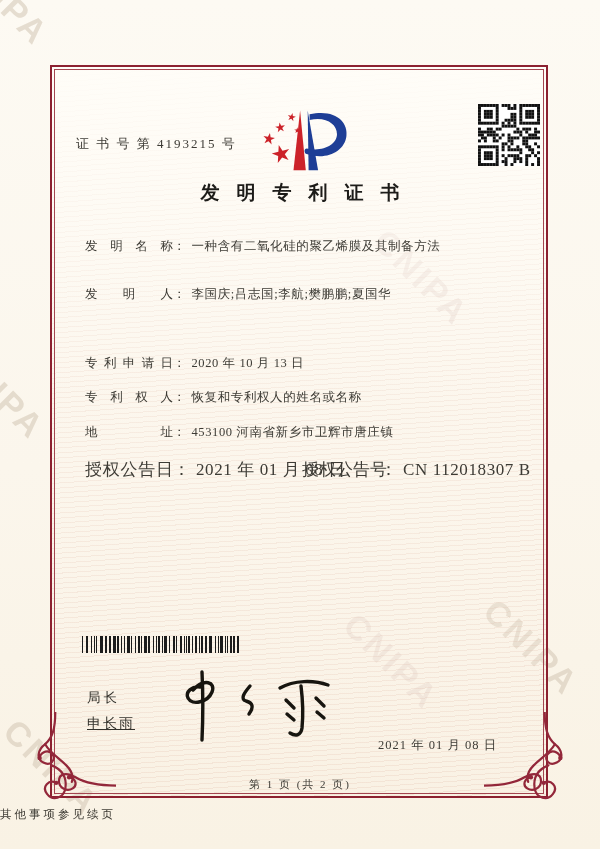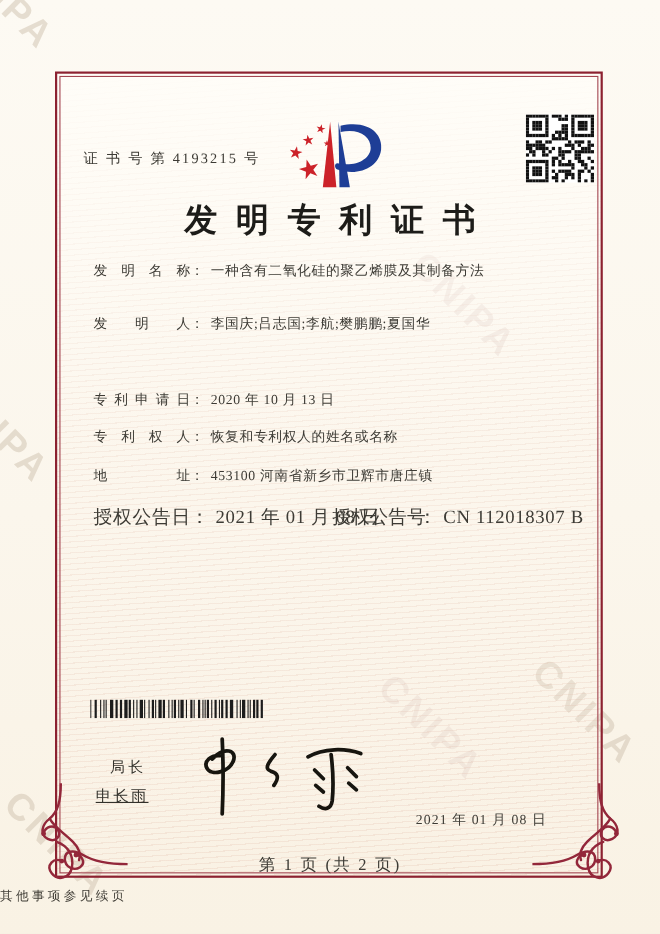--- a/index.html
+++ b/index.html
@@ -29,38 +29,38 @@
     transform:rotate(45deg);font-size:34px;white-space:nowrap;pointer-events:none;
   }
   .wm.pink{color:#dcc8c0;}
   .cert-no{
     position:absolute;left:76px;top:99px;font-size:13px;color:#3c3a34;letter-spacing:2px;margin-top:36px;
   }
   .logo{position:absolute;left:250px;top:100px;width:104px;height:76px;}
   .qr{position:absolute;left:478px;top:104px;width:62px;height:62px;background:#fff;}
   .title{
     position:absolute;left:0;top:180px;width:100%;text-align:center;
-    font-size:30px;font-weight:600;color:#1d1c19;letter-spacing:17px;text-indent:17px;
+    font-size:19px;font-weight:600;color:#1d1c19;letter-spacing:17px;text-indent:17px;
   }
   .frow{position:absolute;left:85px;height:20px;font-size:12.5px;color:#3d3b35;white-space:nowrap;}
   .flabel{display:inline-block;width:88px;text-align:justify;text-align-last:justify;letter-spacing:0;vertical-align:top;}
   .fcolon{margin:0 6px 0 0;}
   .fvalue{letter-spacing:.6px;}
   .frow2{position:absolute;height:20px;font-size:17px;color:#3d3b35;white-space:nowrap;}
   .paras{
     position:absolute;left:84px;top:496px;width:433px;
     font-size:12.5px;line-height:25px;color:#474239;letter-spacing:1.1px;text-align:justify;
   }
   .paras p{margin:0;text-indent:2em;}
   .barcode{position:absolute;left:82px;top:636px;width:158px;height:17px;}
-  .signer-title{position:absolute;left:87px;top:689px;font-size:13.5px;color:#33312b;letter-spacing:3px;font-family:Liberation Mono, monospace;margin-left:13px;}
+  .signer-title{position:absolute;left:87px;top:689px;font-size:13.5px;color:#33312b;letter-spacing:3px;font-family:Liberation Mono, monospace;}
   .signer-name{position:absolute;left:87px;top:715px;font-size:14px;color:#33312b;letter-spacing:2px;font-family:"Liberation Sans","DejaVu Sans",sans-serif;text-decoration:underline;}
   .signature{position:absolute;left:158px;top:666px;width:185px;height:84px;}
   .issue-date{position:absolute;left:378px;top:737px;font-size:12.5px;color:#3d3b35;letter-spacing:1px;}
-  .page-num{position:absolute;left:0;top:777px;width:100%;text-align:center;font-size:15px;color:#3d3b35;letter-spacing:2px;}
+  .page-num{position:absolute;left:0;top:777px;width:100%;text-align:center;font-size:11px;color:#3d3b35;letter-spacing:2px;}
   .cont-note{position:absolute;left:0;top:807px;width:100%;text-align:left;font-size:11.5px;color:#3f3c35;letter-spacing:3px;}
   .flourish{position:absolute;width:92px;height:92px;pointer-events:none;}
   .flourish.bl{left:24px;top:712px;}
   .flourish.br{left:484px;top:712px;transform:scaleX(-1);}
 </style>
 </head>
 <body>
 
 <div class="page">
 

